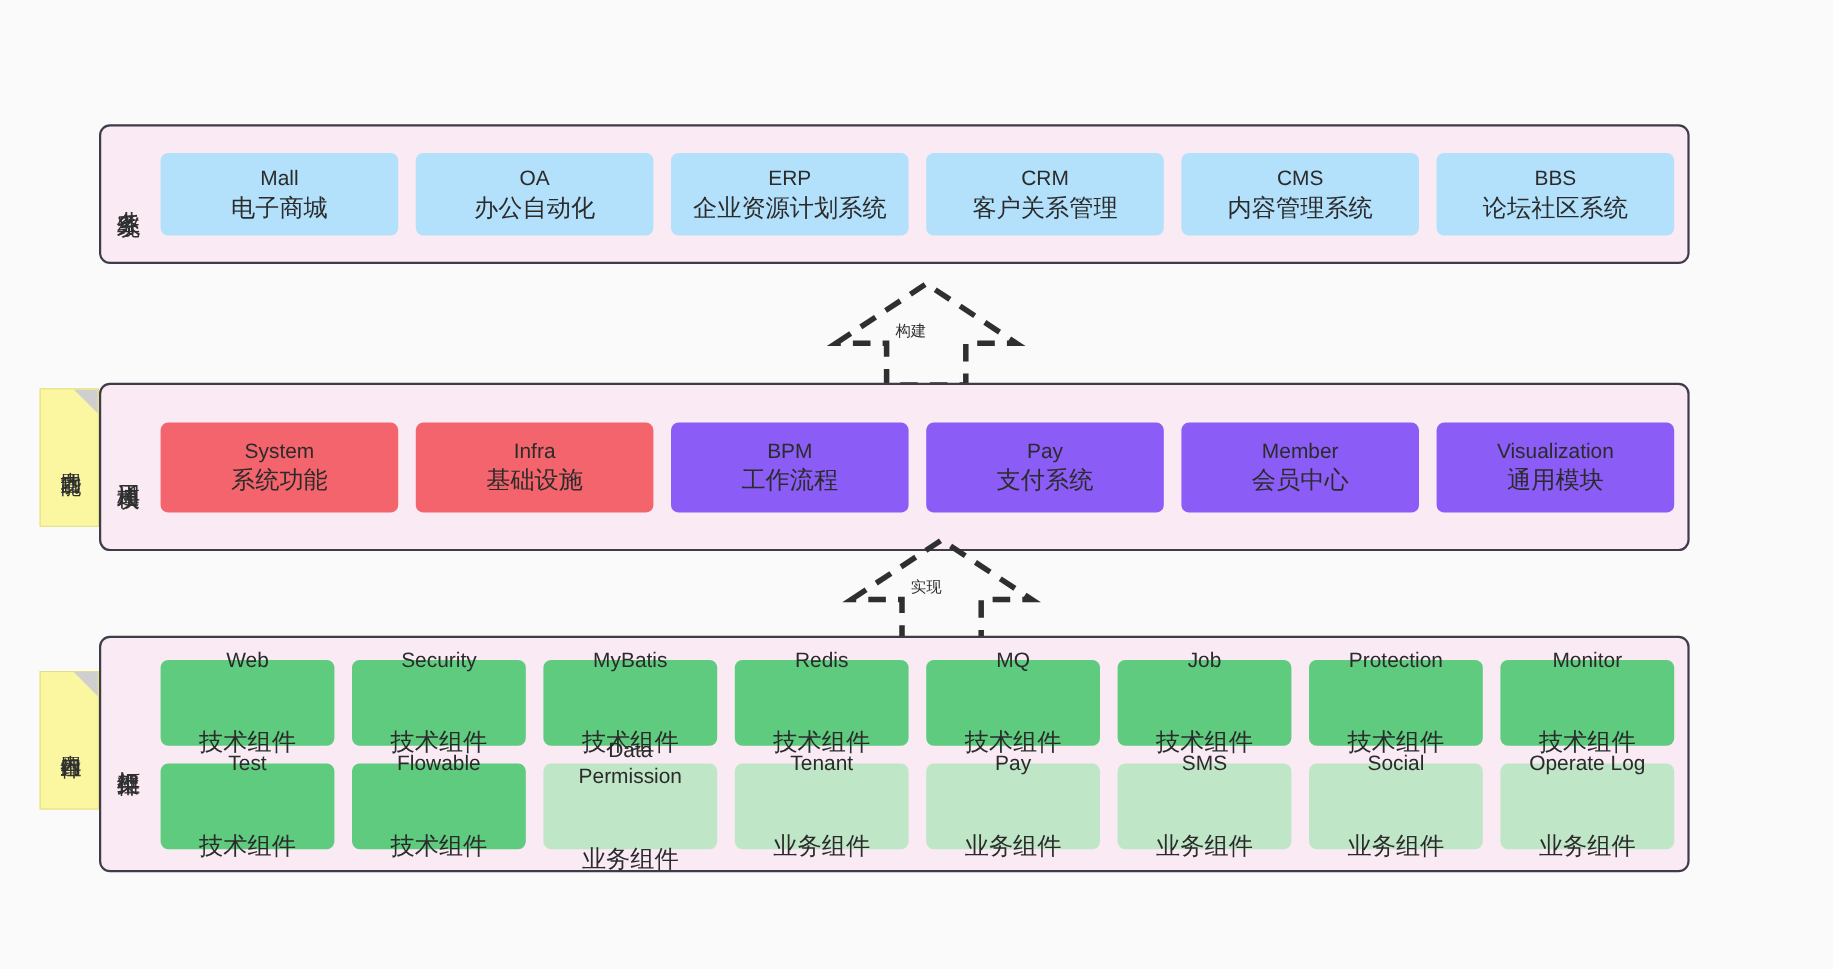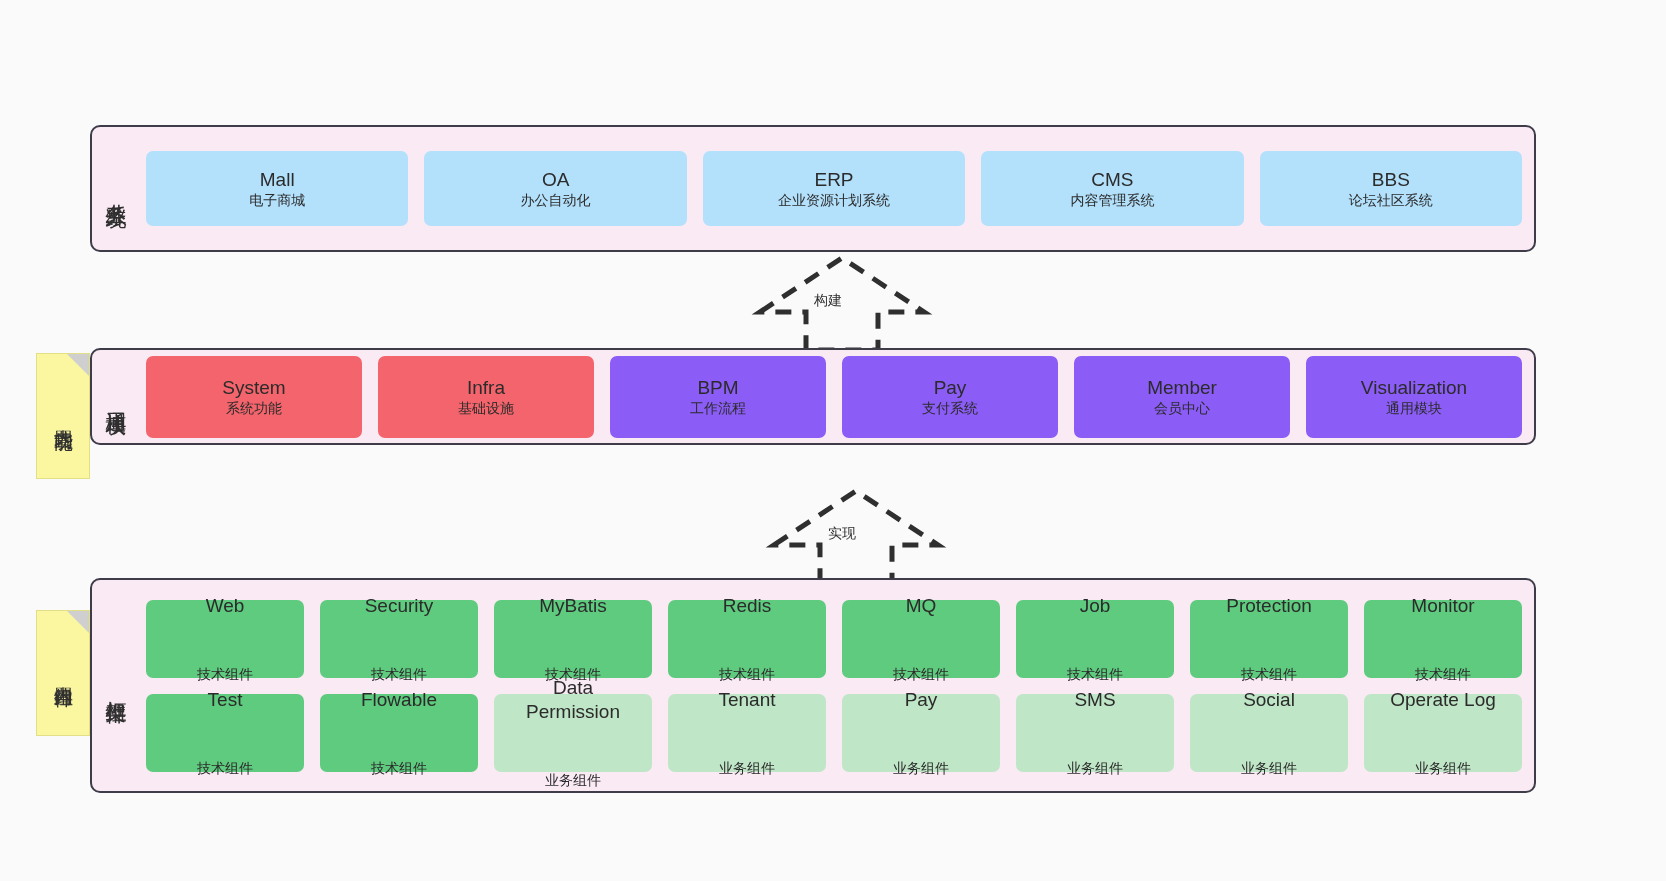--- a/index.html
+++ b/index.html
@@ -77,34 +77,34 @@
     text-align: center;
     color: #2b2b2b;
     line-height: 1.25;
     padding: 4px 6px;
   }
   .card .name {
     font-size: 19px;
     white-space: pre-line;
   }
   .card .sub {
-    font-size: 14px;
+    font-size: 22px;
   }
 
   .card.blue      { background: #b3e0fb; }
   .card.red       { background: #f4646c; }
   .card.pink      { background: #8b5cf6; }
   .card.green     { background: #5ecb7e; }
   .card.lightgreen{ background: #bfe6c6; }
 
   
-  #layer-business { left: 90px;  top: 125px; width: 1446px; height: 127px; }
+  #layer-business { left: 90px;  top: 113px; width: 1446px; height: 127px; }
   #layer-business .card { height: 75px; }
 
-  #layer-common   { left: 90px;  top: 348px; width: 1446px; height: 97px; }
+  #layer-common   { left: 90px;  top: 348px; width: 1446px; height: 153px; }
   #layer-common .card { height: 82px; }
 
   #layer-framework{ left: 90px;  top: 578px; width: 1446px; height: 215px; }
   #layer-framework .card { height: 78px; gap: 48px; }
 
   
   .note {
     position: absolute;
     background: #fbf7a0;
     border: 1px solid #e3df86;
@@ -165,20 +165,24 @@
         </div>
         <div class="card blue">
           <div class="name">OA</div>
           <div class="sub">办公自动化</div>
         </div>
         <div class="card blue">
           <div class="name">ERP</div>
           <div class="sub">企业资源计划系统</div>
         </div>
         <div class="card blue">
+          <div class="name">CRM</div>
+          <div class="sub">客户关系管理</div>
+        </div>
+        <div class="card blue">
           <div class="name">CMS</div>
           <div class="sub">内容管理系统</div>
         </div>
         <div class="card blue">
           <div class="name">BBS</div>
           <div class="sub">论坛社区系统</div>
         </div>
       </div>
     </div>
   </div>

